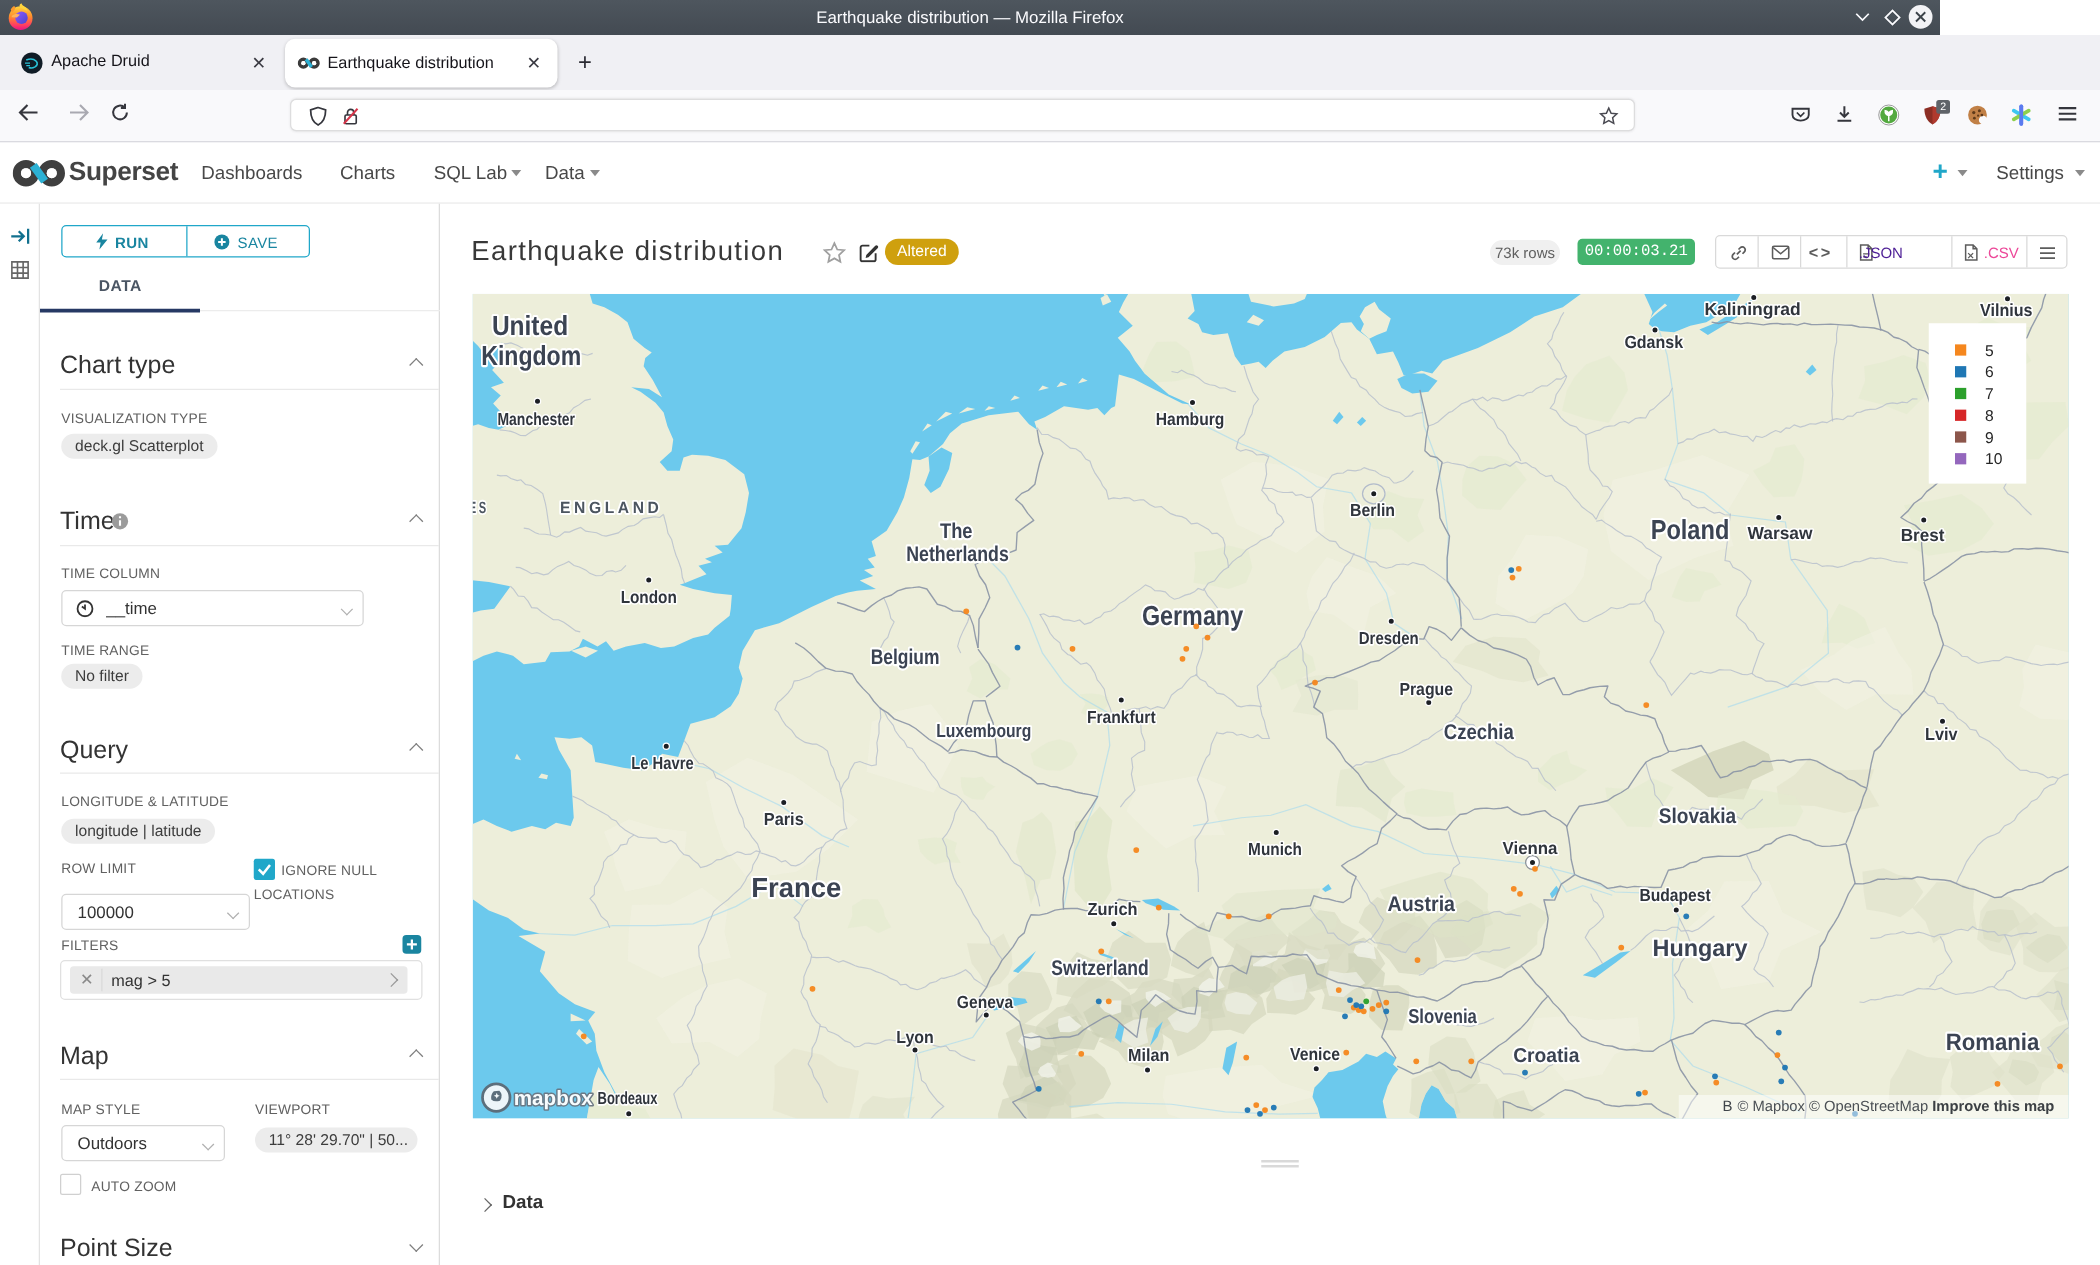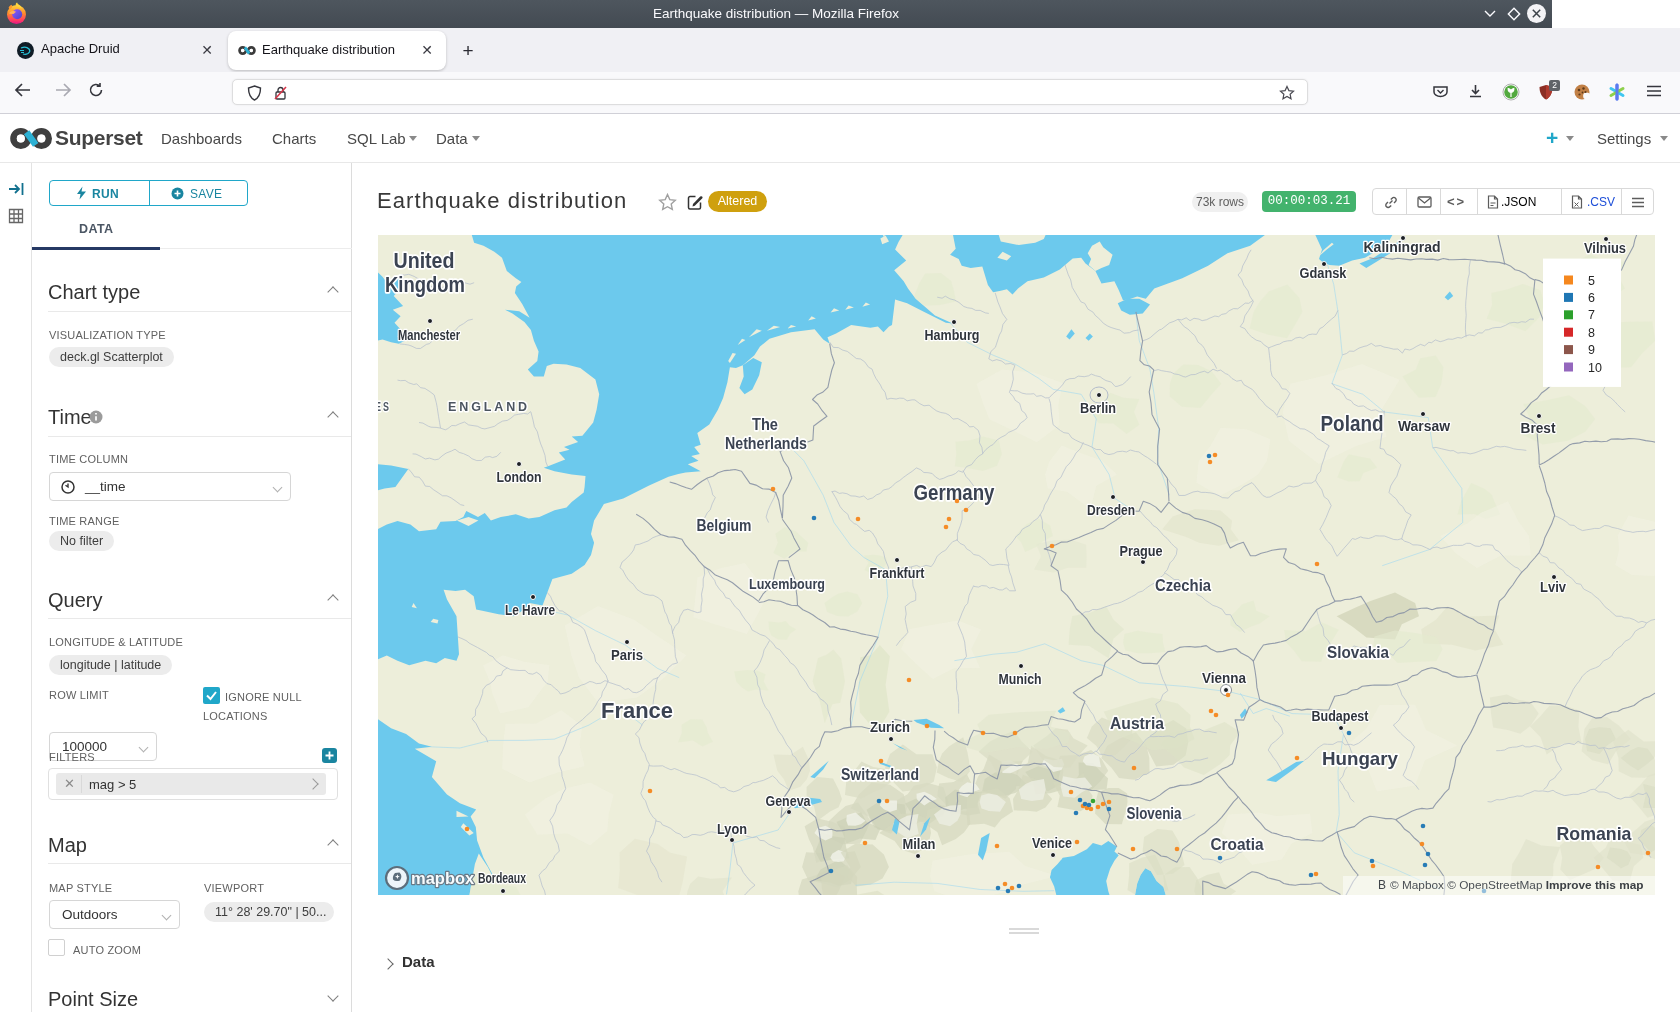--- a/index.html
+++ b/index.html
@@ -252,21 +252,21 @@
       <div class="chev up" style="left:297px;top:433px"></div>
  <div class="divider" style="top:455px"></div>
  <div class="lbl" style="left:17px;top:473px">LONGITUDE &amp; LATITUDE</div>
  <div class="pill" style="left:17px;top:492px">longitude | latitude</div>
  <div class="lbl" style="left:17px;top:526px">ROW LIMIT</div>
  <div class="cb" style="left:171px;top:524px;background:#20a7c9"><svg width="17" height="17" viewBox="0 0 17 17">
           <path d="M4 8.5 L7.5 12 L13 5" stroke="#fff" stroke-width="2" fill="none"></path>
         </svg></div>
  <div class="lbl" style="left:193px;top:528px">IGNORE NULL</div>
  <div class="lbl" style="left:171px;top:547px">LOCATIONS</div>
- <div class="selbox" style="left:17px;top:569px;width:108px">
+ <div class="selbox" style="left:17px;top:552px;width:151px">
         <div class="abs" style="left:12px;top:6px">100000</div>
         <div class="sc"></div>
       </div>
  <div class="lbl" style="left:17px;top:588px">FILTERS</div>
  <div class="abs" style="left:290px;top:585px;width:15px;height:15px;background:#1a85a0;border-radius:3px"><svg width="15" height="15" viewBox="0 0 15 15">
           <path d="M7.5 3.5 v8 M3.5 7.5 h8" stroke="#fff" stroke-width="1.8"></path>
         </svg></div>
  <div class="abs" style="left:16px;top:605px;width:290px;height:32px;border:1px solid #e0e0e0;border-radius:4px">
    <div class="abs" style="left:7px;top:4px;width:270px;height:22px;background:#e9e9e9;border-radius:3px">
      <div class="abs" style="left:8px;top:3px;color:#8a8a8a;font-size:13px">✕</div>
@@ -314,27 +314,27 @@
           <rect x="1" y="1" width="13" height="10" rx="1.2" stroke="#5c5c5c" stroke-width="1.3" fill="none"></rect>
           <path d="M1.5 2 L7.5 7 L13.5 2" stroke="#5c5c5c" stroke-width="1.3" fill="none"></path>
         </svg>
   <div class="sep" style="left:67px"></div>
   <div class="abs" style="left:74px;top:5px;font-size:13px;color:#5c5c5c;font-weight:bold;letter-spacing:2px">&lt;&gt;</div>
   <div class="sep" style="left:104px"></div>
   <svg class="abs" style="left:114px;top:6px" width="12" height="14" viewBox="0 0 12 14">
           <path d="M1.5 1 h6 l3 3 v9 h-9 z M7.5 1 v3 h3" stroke="#5c5c5c" stroke-width="1.2" fill="none"></path>
           <path d="M3.5 8 h5 M3.5 10.5 h3" stroke="#5c5c5c" stroke-width="1"></path>
         </svg>
-  <div class="abs" style="left:128px;top:6px;font-size:12px;color:#000000">.JSON</div>
+  <div class="abs" style="left:114px;top:6px;font-size:12px;color:#4c1d95">.JSON</div>
   <div class="sep" style="left:188px"></div>
   <svg class="abs" style="left:198px;top:6px" width="12" height="14" viewBox="0 0 12 14">
           <path d="M1.5 1 h6 l3 3 v9 h-9 z M7.5 1 v3 h3" stroke="#5c5c5c" stroke-width="1.2" fill="none"></path>
           <path d="M3.5 7.5 l4 4 M7.5 7.5 l-4 4" stroke="#5c5c5c" stroke-width="1"></path>
         </svg>
-  <div class="abs" style="left:214px;top:6px;font-size:12px;color:#1d4ed8">.CSV</div>
+  <div class="abs" style="left:214px;top:6px;font-size:12px;color:#ec4899">.CSV</div>
   <div class="sep" style="left:248px"></div>
   <svg class="abs" style="left:258px;top:8px" width="14" height="11" viewBox="0 0 14 11">
           <path d="M1 1.5 h12 M1 5.5 h12 M1 9.5 h12" stroke="#5c5c5c" stroke-width="1.5"></path>
         </svg>
  </div>
 </div>
 
 <div id="map-wrap"><svg width="1277" height="660" viewBox="0 0 1277 660" xmlns="http://www.w3.org/2000/svg" font-family="'Liberation Sans', sans-serif">
         <rect x="0" y="0" width="1277" height="660" fill="#6cc9ed"></rect>
 <path d="M-6.2 -4.1L92.6 -4.1L96.1 7.8L105.5 10.8L116.3 16.7L124.0 22.7L128.8 35.9L137.8 43.3L143.4 47.0L138.2 51.4L136.9 58.0L144.2 68.9L151.6 82.7L141.2 76.2L127.0 74.7L134.4 78.4L146.4 87.1L152.9 95.0L155.9 105.8L160.6 116.6L159.3 125.9L149.8 134.5L155.9 141.6L165.8 141.6L168.8 130.9L175.6 128.8L188.5 129.5L202.3 133.0L217.4 144.4L221.2 159.3L218.6 174.8L215.2 187.5L204.4 200.8L193.7 201.5L200.1 207.0L186.0 211.9L191.5 214.7L180.8 217.5L187.2 224.4L170.0 231.3L165.8 232.7L176.5 236.2L193.7 239.6L207.5 241.0L206.6 252.0L205.7 257.5L193.7 267.1L188.5 272.5L176.5 275.3L161.4 282.1L150.7 283.4L137.8 279.3L122.8 282.1L112.9 285.5L106.8 278.0L100.0 282.1L88.3 275.9L85.3 282.1L77.6 286.1L62.5 286.8L58.2 294.3L41.0 296.3L32.4 289.5L19.5 286.1L8.8 289.5L-6.2 297.0L-6.2 256.8L6.6 253.4L17.4 252.0L30.3 234.1L13.1 230.6L-6.2 228.6L-6.2 107.3L4.5 104.4L13.1 107.3L20.8 108.7L26.9 105.8L19.5 101.5L23.8 95.7L16.5 87.8L22.6 81.3L14.8 74.7L25.1 71.1L15.7 60.9L22.6 53.6L25.1 46.2L23.4 38.9L12.2 51.4L7.9 46.2L4.5 41.8L-6.2 31.5Z" fill="#edeeda"></path>

